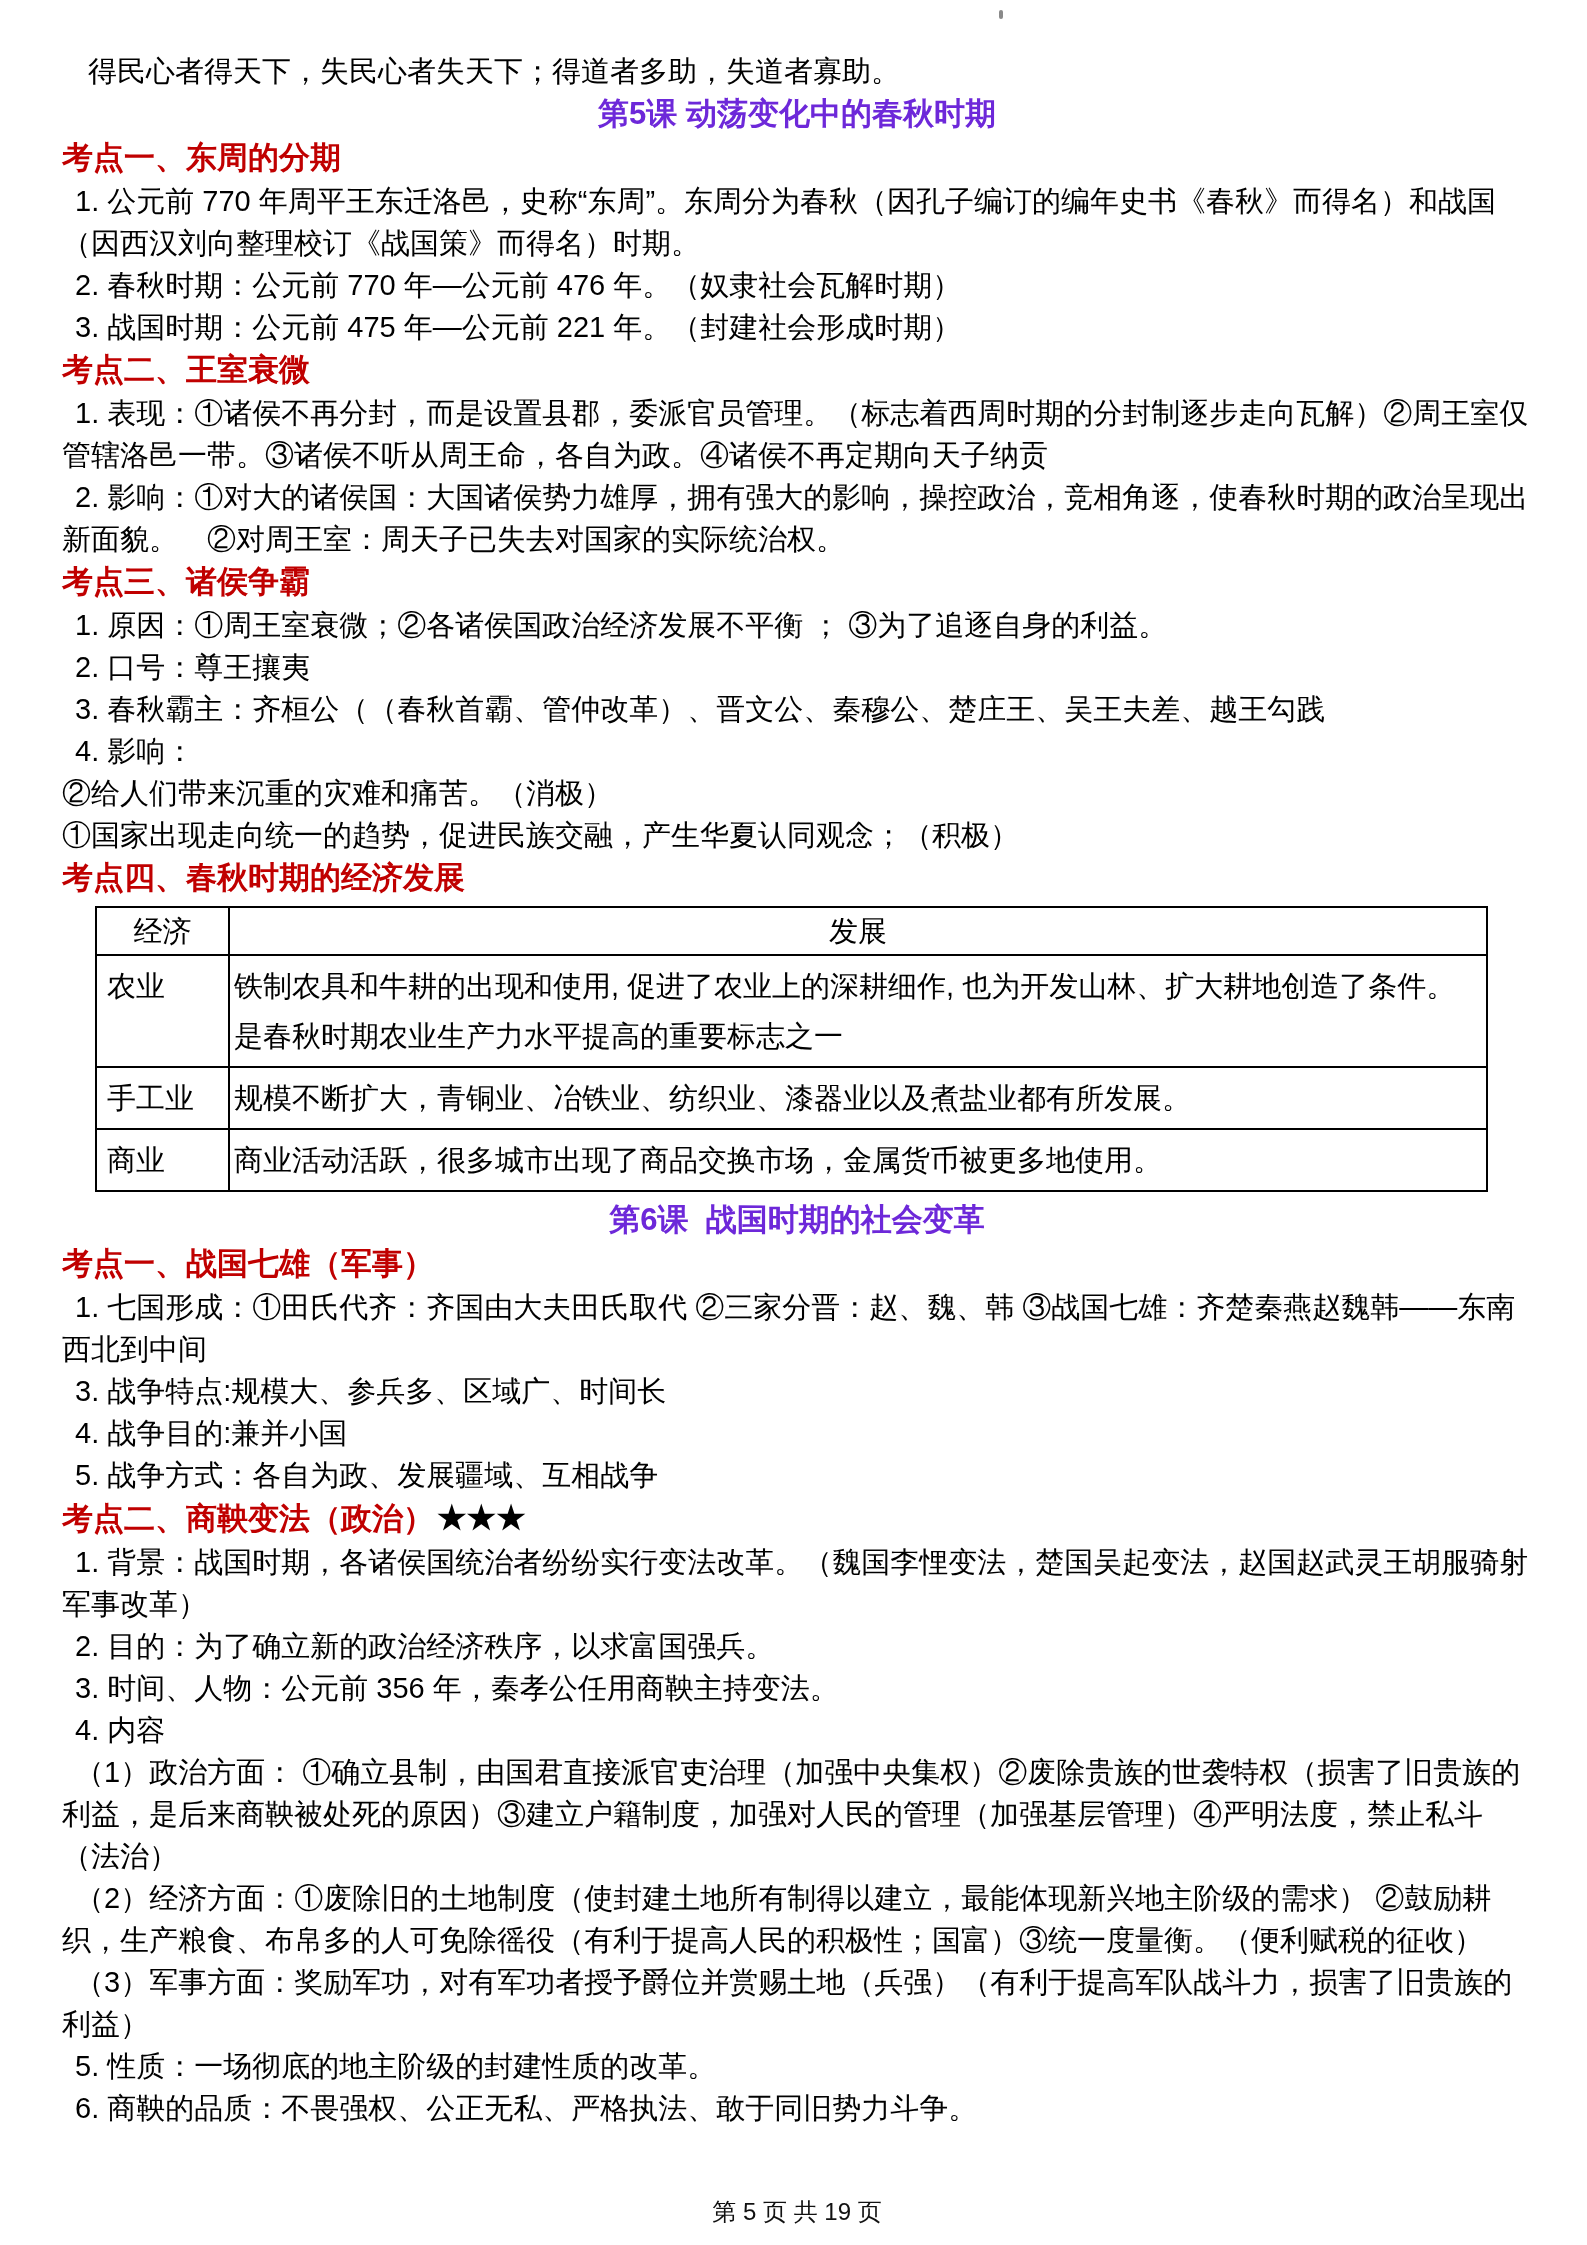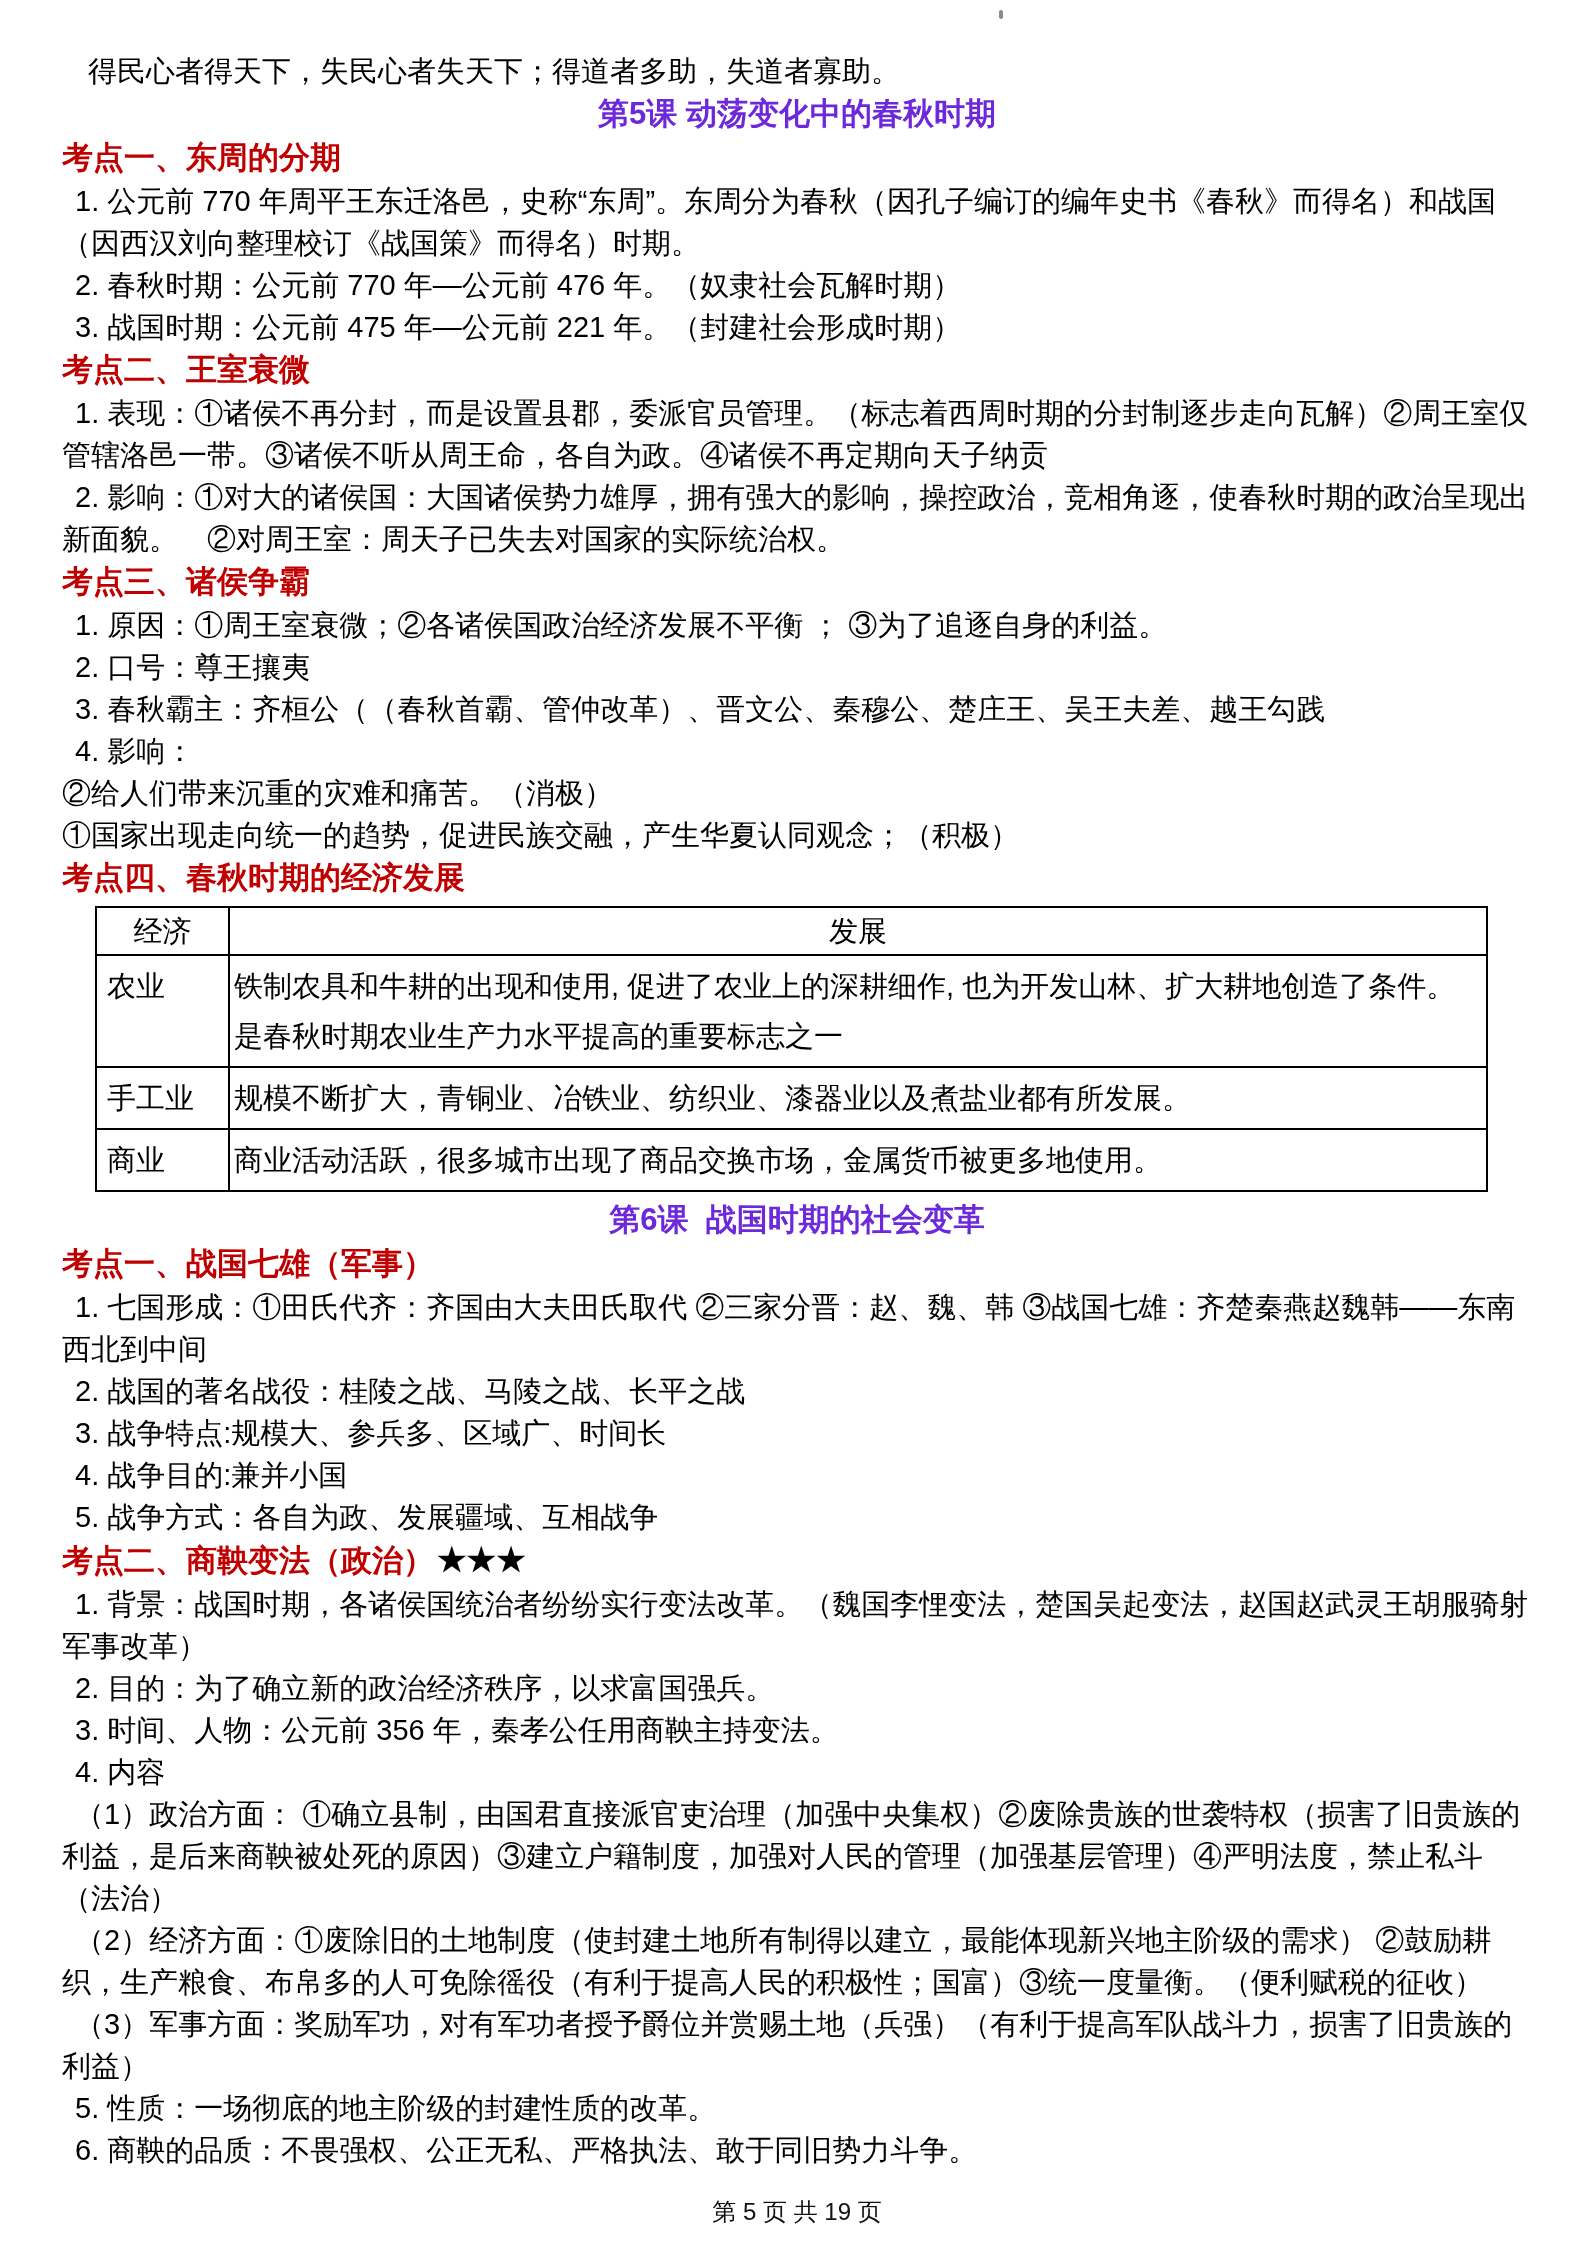--- a/index.html
+++ b/index.html
@@ -111,21 +111,20 @@
         <td class="label">商业</td>
         <td class="content">商业活动活跃，很多城市出现了商品交换市场，金属货币被更多地使用。</td>
       </tr>
     </tbody>
   </table>
 
   <h2 class="course-title">第6课  战国时期的社会变革</h2>
 
   <h3 class="kaodian">考点一、战国七雄（军事）</h3>
   <p class="para">1. 七国形成：①田氏代齐：齐国由大夫田氏取代 ②三家分晋：赵、魏、韩 ③战国七雄：齐楚秦燕赵魏韩——东南西北到中间</p>
-  <p class="para">2. 战国的著名战役：桂陵之战、马陵之战、长平之战</p>
   <p class="para">3. 战争特点:规模大、参兵多、区域广、时间长</p>
   <p class="para">4. 战争目的:兼并小国</p>
   <p class="para">5. 战争方式：各自为政、发展疆域、互相战争</p>
 
   <h3 class="kaodian"><span>考点二、商鞅变法（政治）</span><span class="stars">★★★</span></h3>
   <p class="para">1. 背景：战国时期，各诸侯国统治者纷纷实行变法改革。（魏国李悝变法，楚国吴起变法，赵国赵武灵王胡服骑射军事改革）</p>
   <p class="para">2. 目的：为了确立新的政治经济秩序，以求富国强兵。</p>
   <p class="para">3. 时间、人物：公元前 356 年，秦孝公任用商鞅主持变法。</p>
   <p class="para">4. 内容</p>
   <p class="para">（1）政治方面： ①确立县制，由国君直接派官吏治理（加强中央集权）②废除贵族的世袭特权（损害了旧贵族的利益，是后来商鞅被处死的原因）③建立户籍制度，加强对人民的管理（加强基层管理）④严明法度，禁止私斗（法治）</p>

